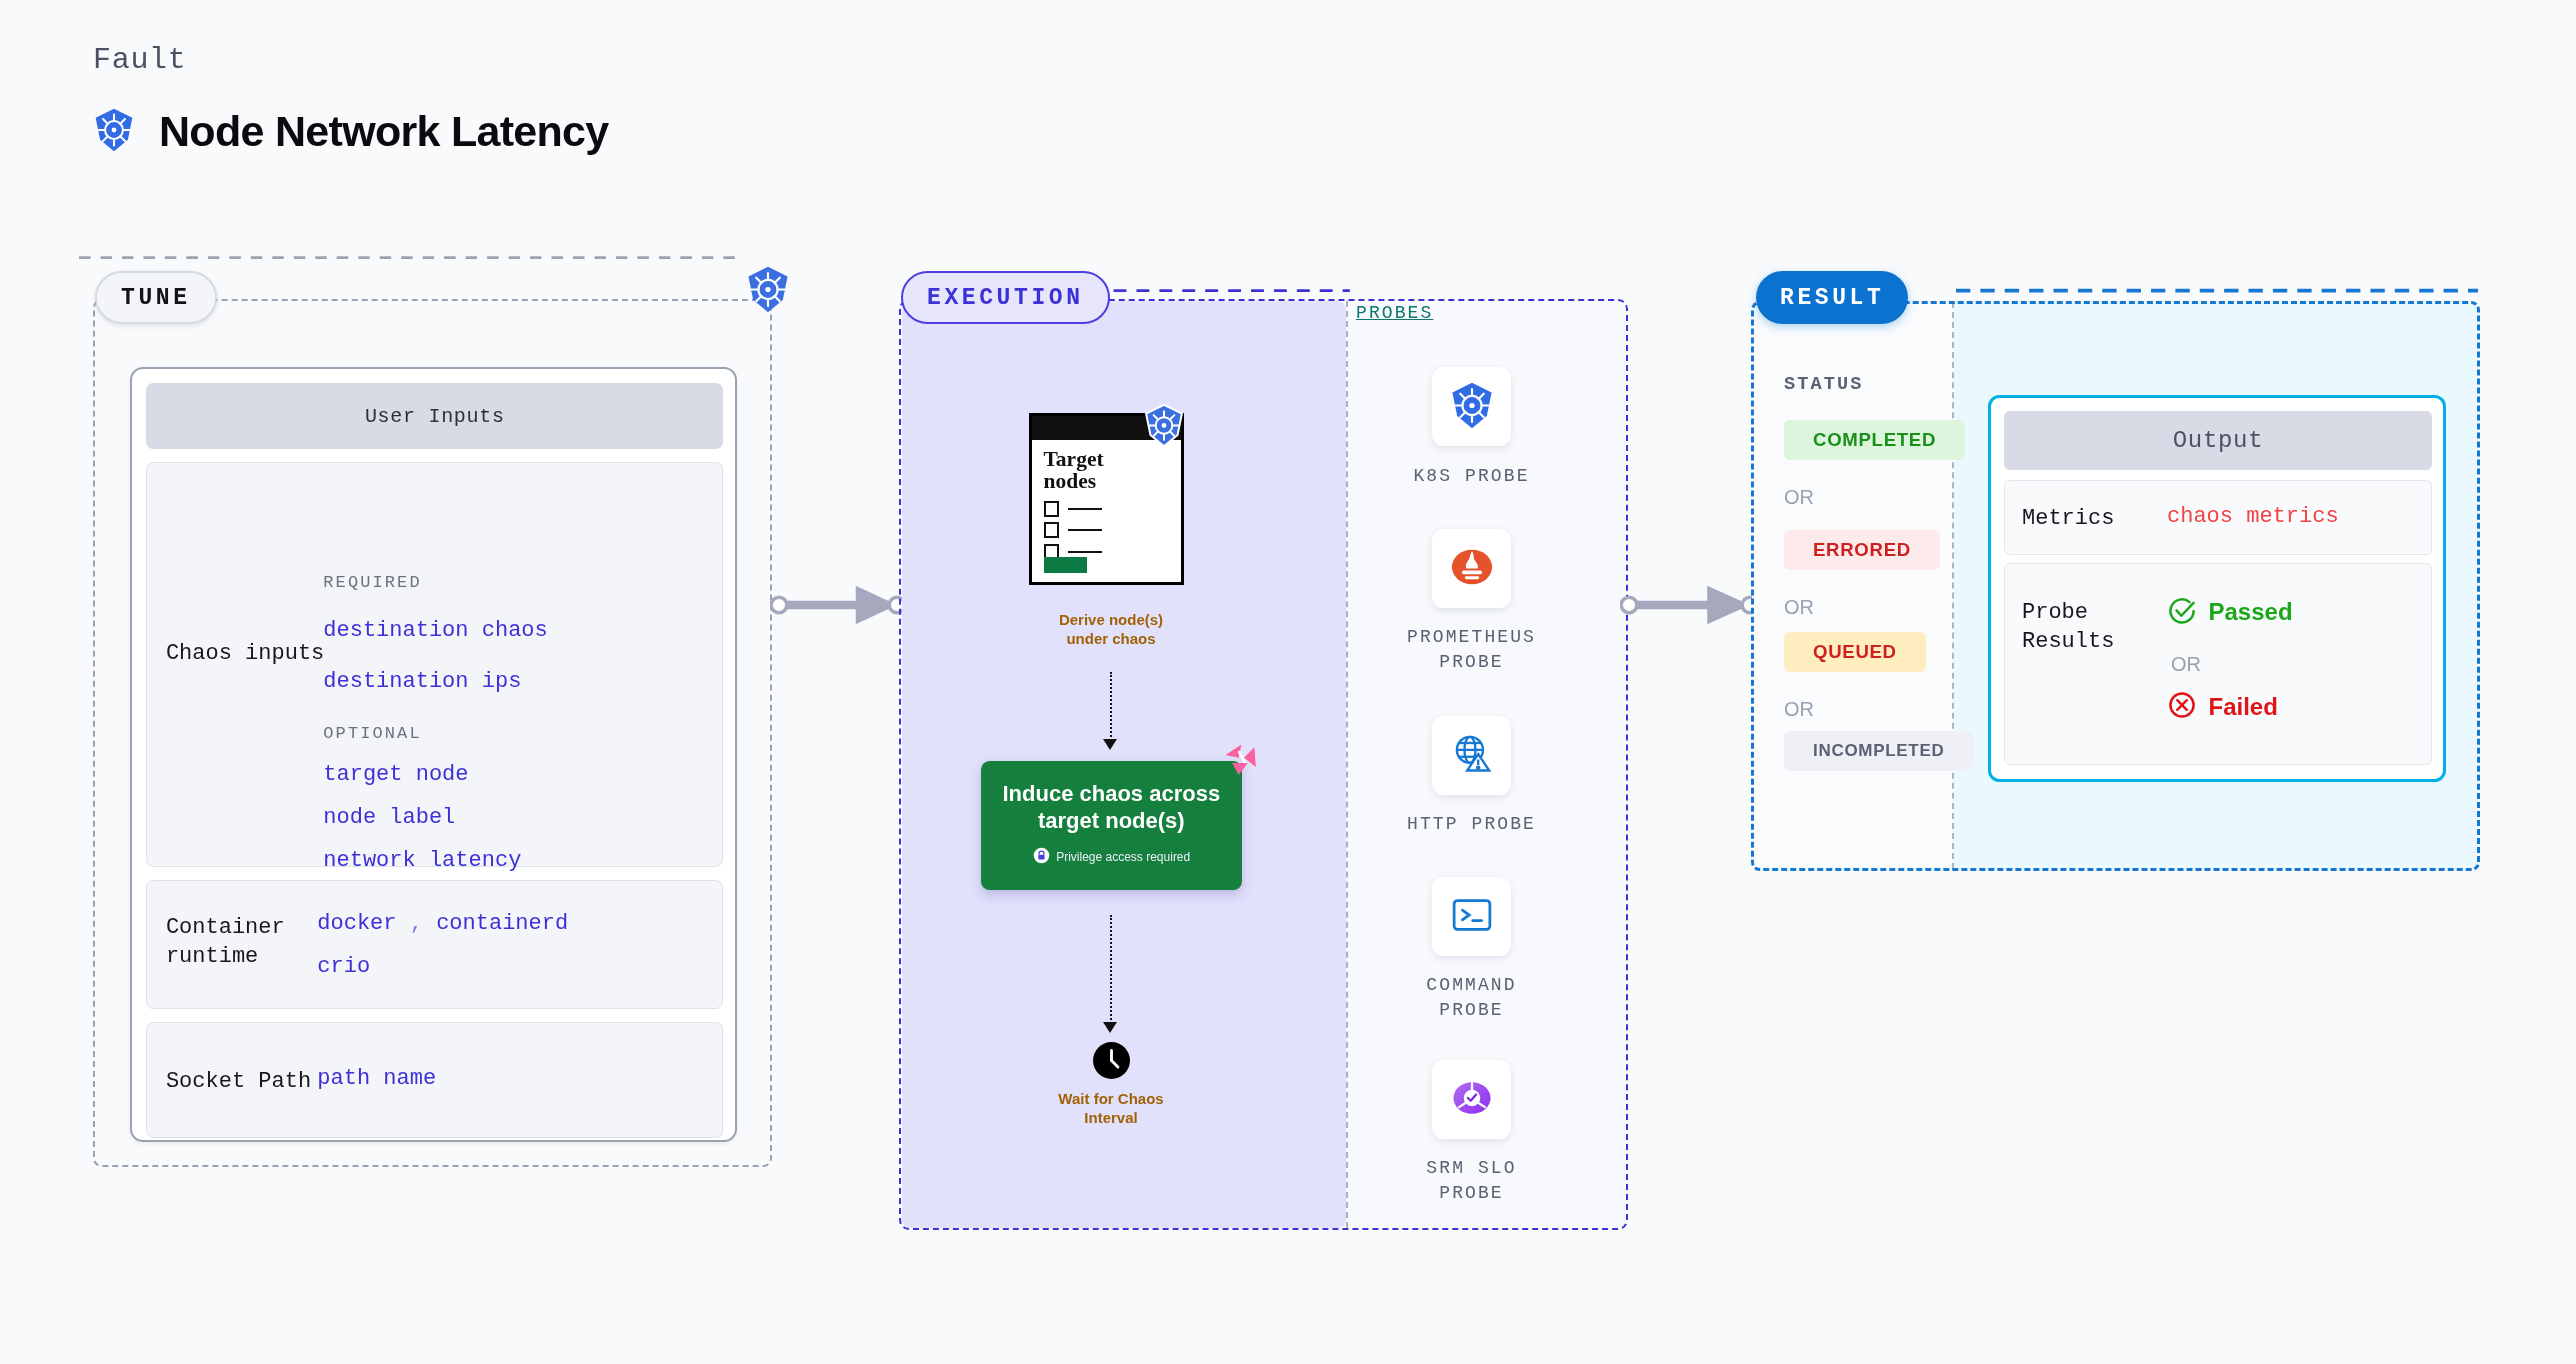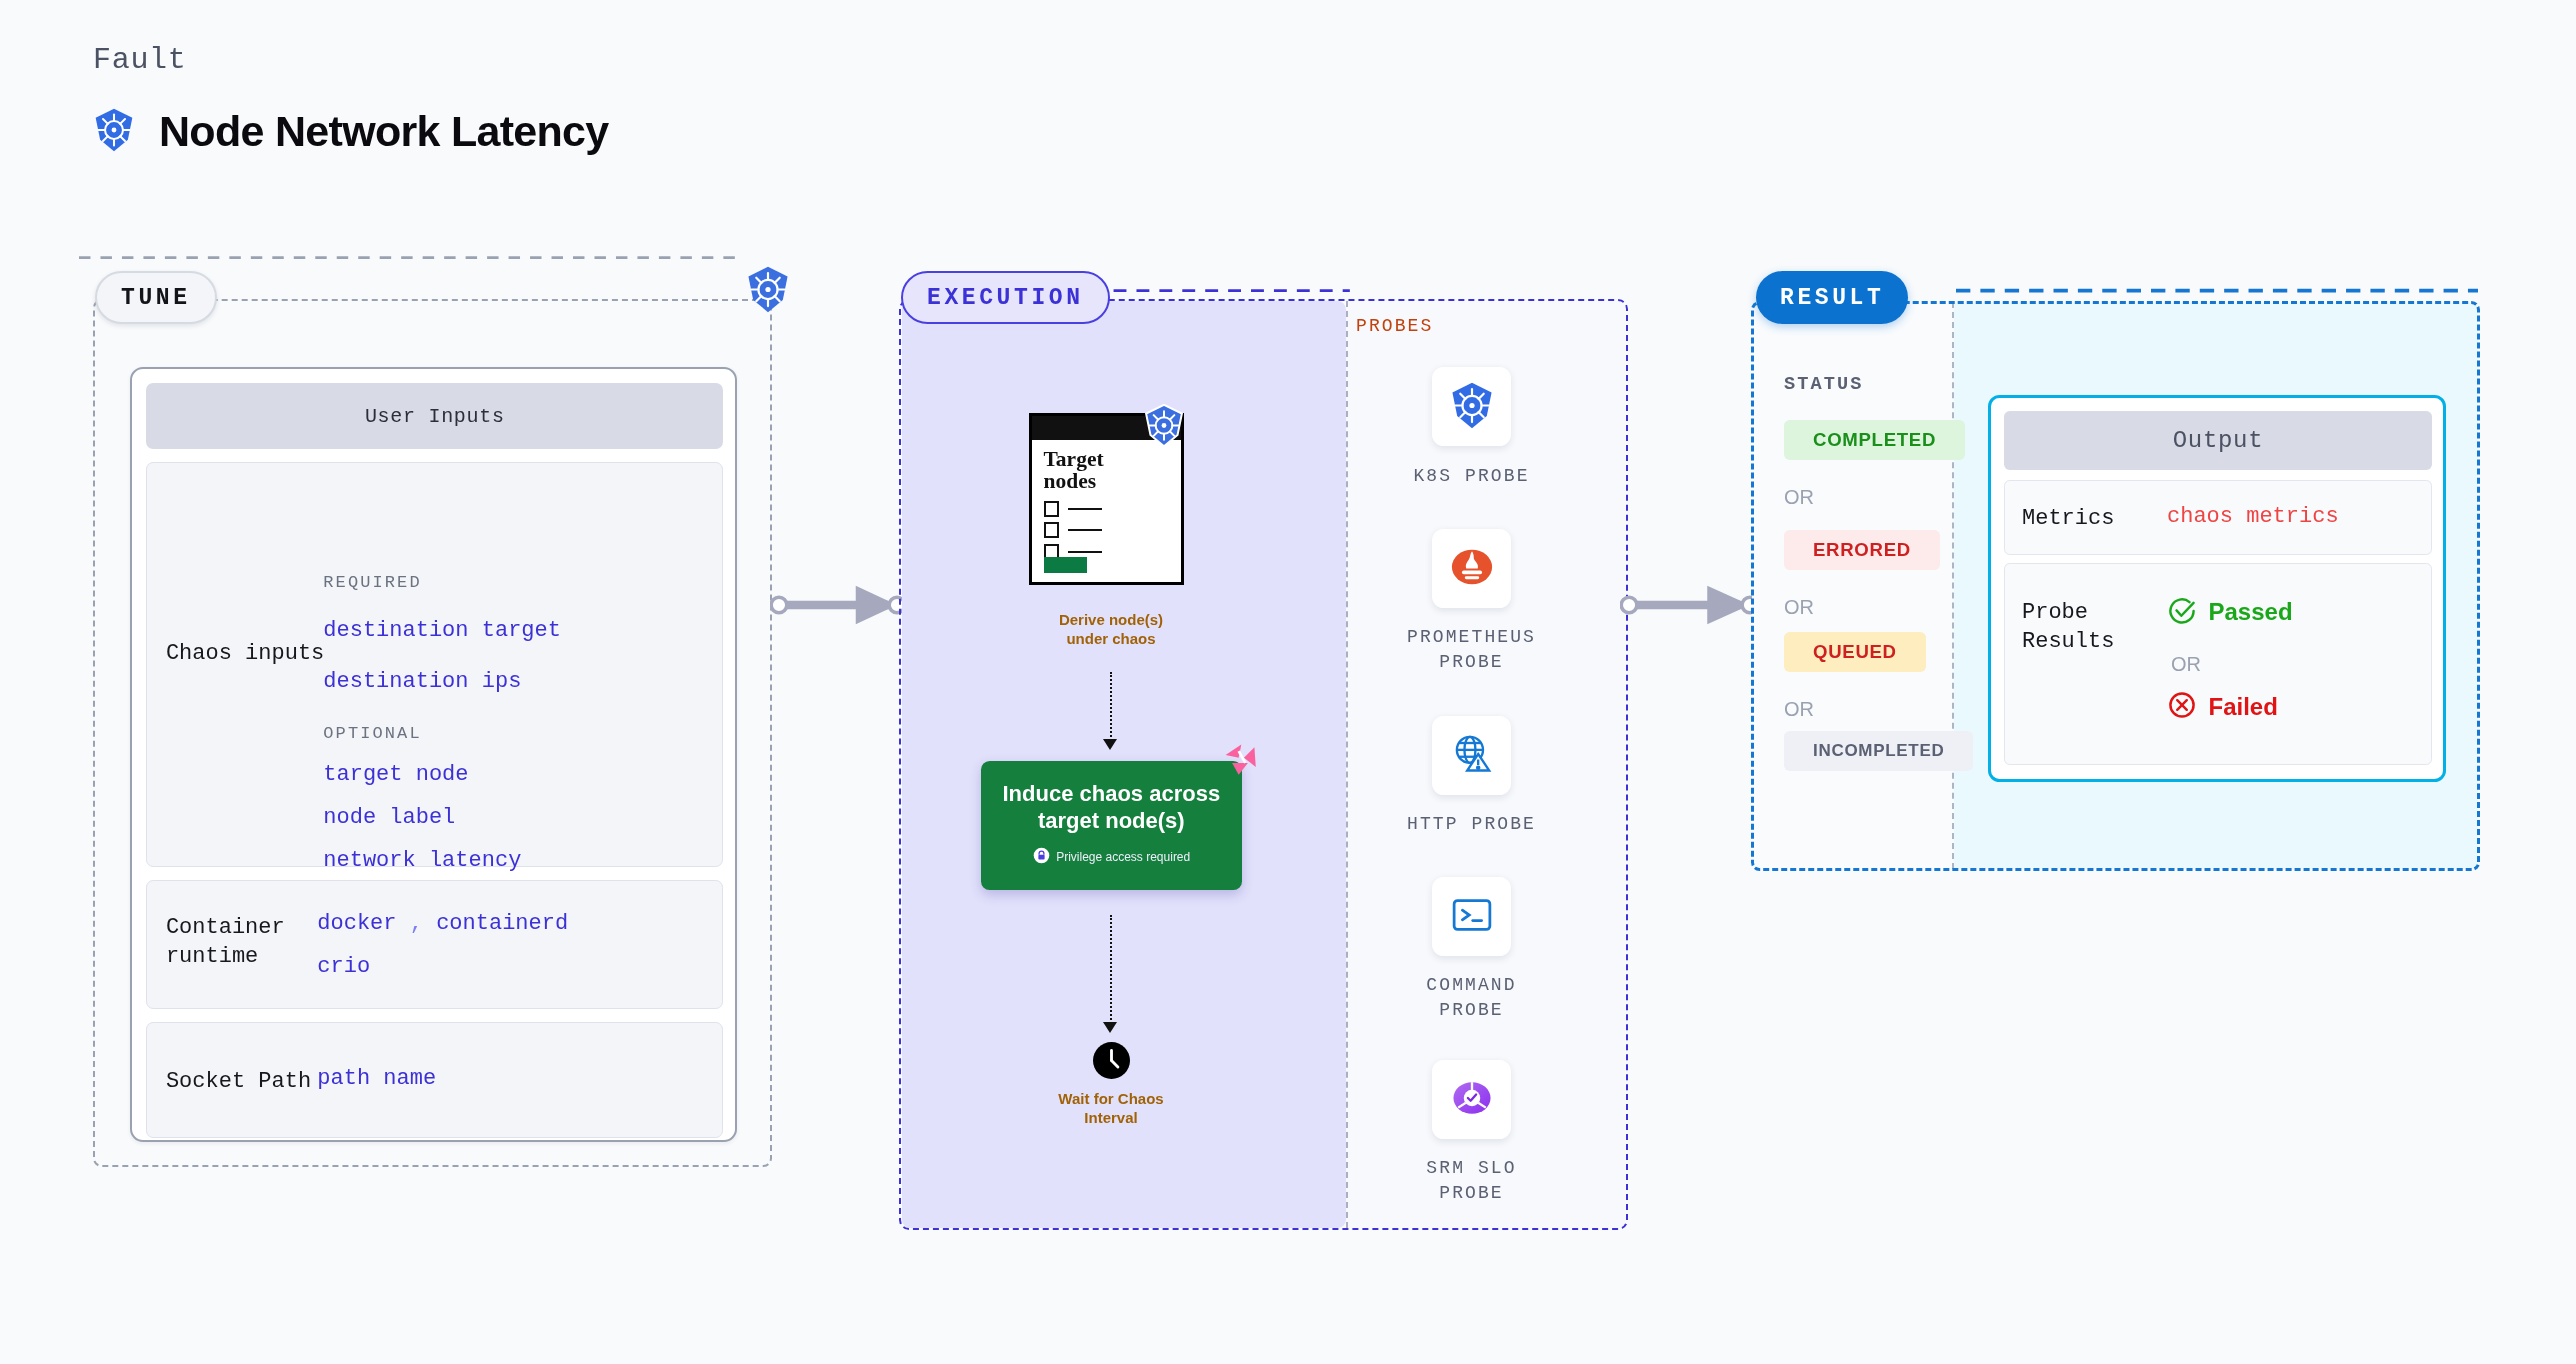--- a/index.html
+++ b/index.html
@@ -86,22 +86,22 @@
   }
   #exec-pill {
     left:901px; top:271px;
     background:#e6e5fc; border:2.1px solid #4a3fe0; color:#3b31d6;
   }
   #probes-inner {
     position:absolute; left:1346px; top:301px; width:279px; height:927px;
     background:#f7f9fc; border-left:2.1px dashed #aab0c0; border-radius:0 8.6px 8.6px 0;
   }
   #probes-caption {
-    position:absolute; left:1356px; top:316px;
-    font-size:18px; color:#c2410c; letter-spacing:2.1px;
+    position:absolute; left:1356px; top:303px;
+    font-size:18px; color:#0f766e; letter-spacing:2.1px;text-decoration:underline;
   }
 
   
   #tn-card { position:absolute; left:1029px; top:413px; width:163px; height:178px; }
   #tn-window { position:absolute; left:0; top:0; width:155px; height:172px;
                background:#fff; border:3.6px solid #000; }
   #tn-titlebar { position:absolute; left:0; top:0; width:100%; height:24px; background:#111; }
   #tn-heading {
     position:absolute; left:11.5px; top:31.5px; width:115px;
     font-family:"Liberation Serif","DejaVu Serif",serif;
@@ -275,21 +275,21 @@
     <circle cx="50" cy="54" r="6" fill="#fff"></circle>
   </svg>
 </div>
 
 <div id="tune-card">
   <div id="user-inputs-header">User Inputs</div>
 
   <div id="sc-chaos" class="sub-card">
     <div class="row-label" style="top:176px">Chaos inputs</div>
     <div class="grp-caption" style="left:176px; top:110px">REQUIRED</div>
-    <div class="blue-val" style="left:176px; top:155px">destination target</div>
+    <div class="blue-val" style="left:176px; top:155px">destination chaos</div>
     <div class="blue-val" style="left:176px; top:206px">destination ips</div>
     <div class="grp-caption" style="left:176px; top:261px">OPTIONAL</div>
     <div class="blue-val" style="left:176px; top:299px">target node</div>
     <div class="blue-val" style="left:176px; top:342px">node label</div>
     <div class="blue-val" style="left:176px; top:385px">network latency</div>
     <div class="blue-val" style="left:176px; top:428px">network interface</div>
   </div>
 
   <div id="sc-runtime" class="sub-card">
     <div class="row-label" style="top:31.5px">

